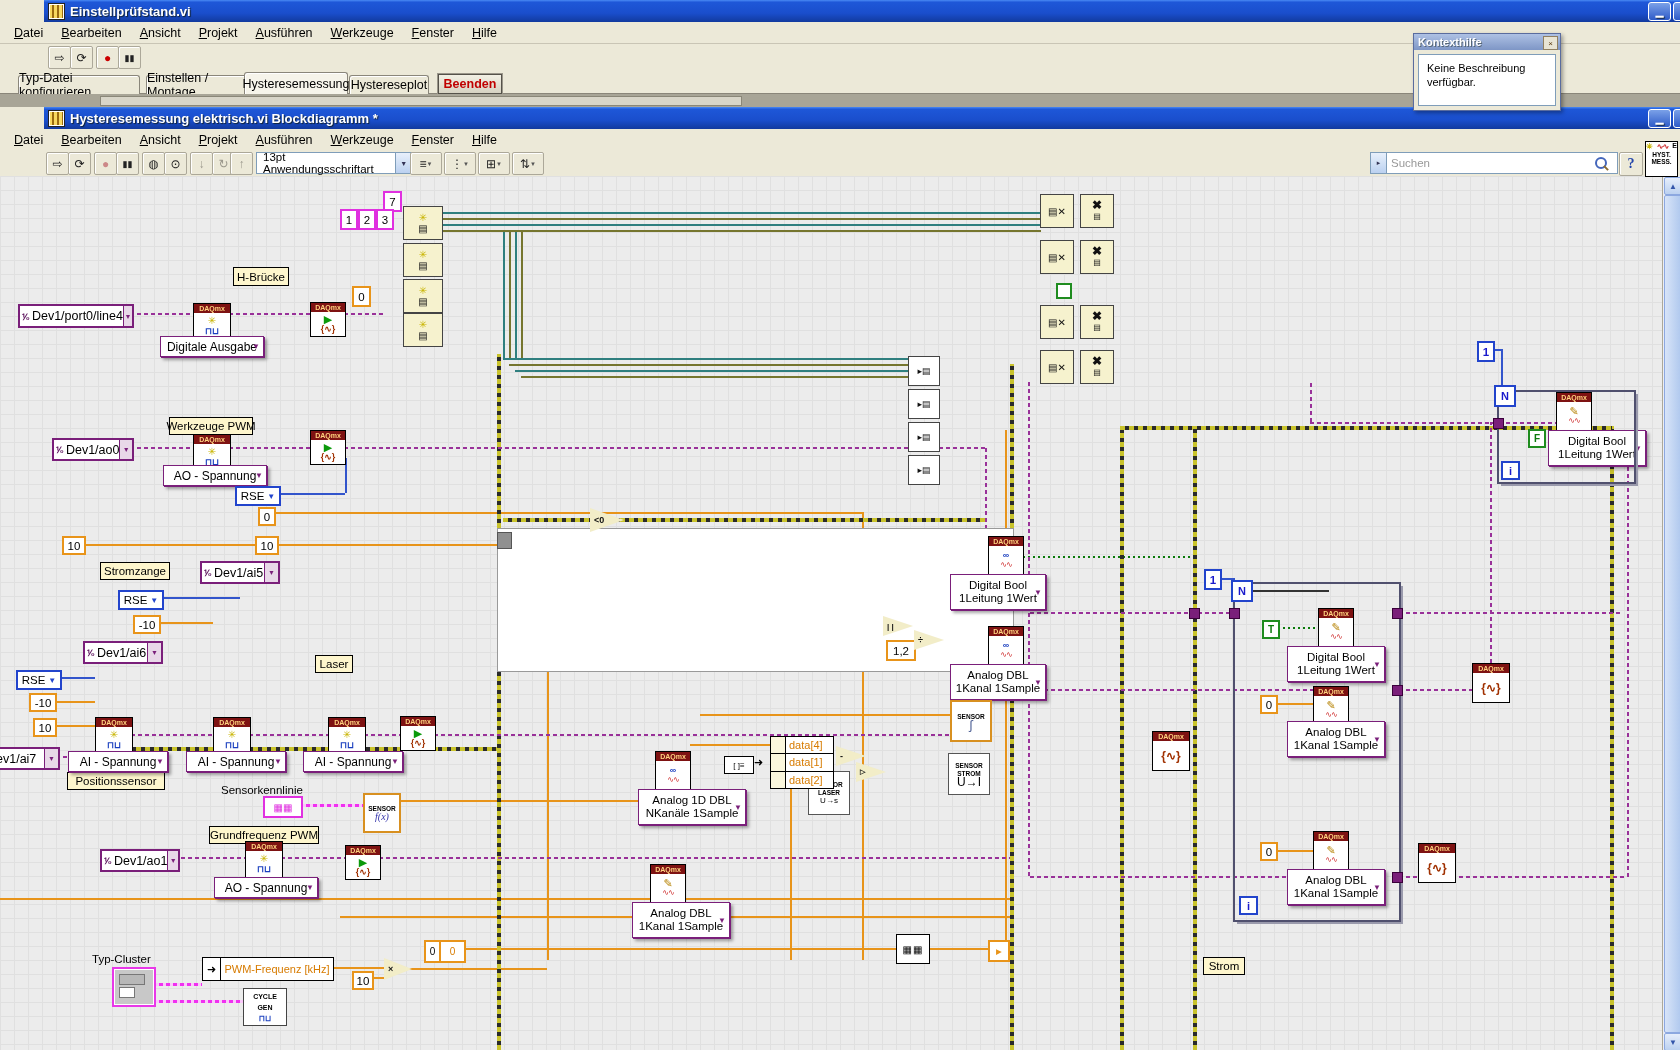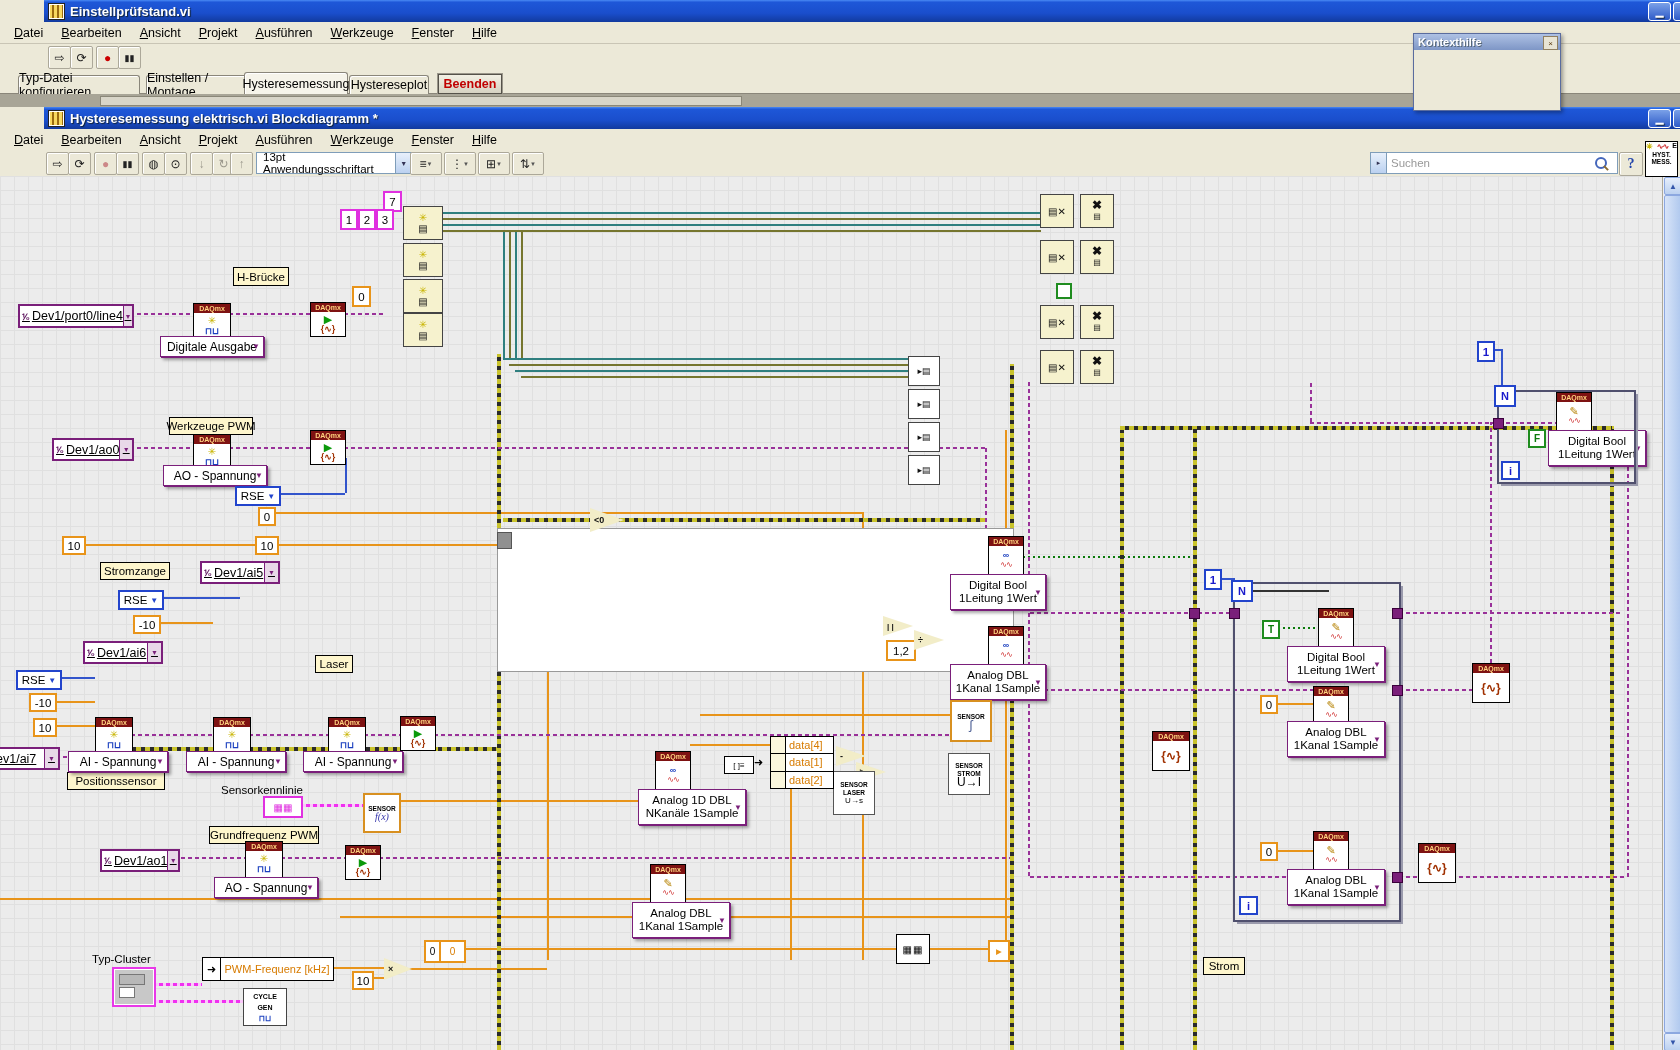--- a/index.html
+++ b/index.html
@@ -42,21 +42,21 @@
   .g.wh{background:repeating-linear-gradient(90deg,#0B7A0B 0 2px,transparent 2px 5px);}
   .o{background:#E8941A;} .b{background:#3355CC;} .k{background:#333;}
   
   .daqmx{position:absolute;background:#fff;border:1px solid #000;display:flex;flex-direction:column;}
   .dhead{background:#7E1212;color:#FFD37F;font-size:7px;font-weight:bold;text-align:center;height:9px;line-height:9px;overflow:hidden;}
   .dbody{flex:1;display:flex;flex-direction:column;align-items:center;justify-content:center;line-height:10px;}
   .ic-y{color:#C8B400;font-size:10px;} .ic-b{color:#1A3FBF;font-size:9px;font-weight:bold;}
   .ic-g{color:#0B9A0B;font-size:11px;} .ic-t{color:#A03000;font-size:9px;font-weight:bold;}
   .ic-r{color:#CC2222;font-size:8px;letter-spacing:-1px;} .ic-p{color:#B8860B;font-size:11px;}
   .ic-k{color:#111;}
-  .iok{position:absolute;background:#fff;border:2px solid #7A1F7A;display:flex;align-items:center;font-size:12.5px;color:#000;text-decoration:underline;}
+  .iok{position:absolute;background:#fff;border:2px solid #7A1F7A;display:flex;align-items:center;font-size:12.5px;color:#000;}
   .iok .pre{font-size:9px;color:#5A0F5A;padding:0 2px;font-weight:bold;}
   .iok .arr{margin-left:auto;width:13px;align-self:stretch;background:#fff;border-left:1px solid #7A1F7A;color:#7A1F7A;font-size:7px;display:flex;align-items:center;justify-content:center;background:#E8D8E8;}
   .dd{position:absolute;background:#fff;border:1px solid #7A1F7A;box-shadow:1px 1px 0 #7A1F7A,3px 3px 3px rgba(0,0,0,.35);display:flex;align-items:center;justify-content:center;font-size:12px;color:#000;}
   .dd .arr{position:absolute;right:3px;color:#7A1F7A;font-size:8px;}
   .dd.two{flex-direction:column;font-size:11.5px;line-height:13px;}
   .rse{position:absolute;background:#fff;border:2px solid #2244CC;display:flex;align-items:center;justify-content:center;gap:3px;font-size:11.5px;color:#000;}
   .rse .arr{color:#2244CC;font-size:8px;}
   .kc{position:absolute;background:#fff;display:flex;align-items:center;justify-content:center;font-size:11.5px;color:#000;}
   .kp{border:2px solid #E030E0;} .kor{border:2px solid #E8941A;} .kb2{border:2px solid #2244CC;color:#1A1ACC;font-weight:bold;}
   .kg{border:2px solid #1F8C1F;color:#0B7A0B;font-weight:bold;font-size:10px;}
@@ -127,20 +127,24 @@
   <div class="tab active" style="left:244px;top:72px;width:102px;">Hysteresemessung</div>
   <div class="tab" style="left:349px;top:75px;width:78px;">Hystereseplot</div>
   <div class="beenden" style="left:438px;top:74px;width:62px;height:18px;">Beenden</div>
   <div class="abs" style="left:0;top:94px;width:1680px;height:13px;background:#A8A597;">
     <div class="abs" style="left:100px;top:2px;width:640px;height:8px;background:#D8D5C8;border:1px solid #8A8778;"></div>
   </div>
 
   <div class="ctxwin">
     <div class="ctxtitle">Kontexthilfe</div>
     <div class="ctxclose">×</div>
+    <div class="ctxbody">
+      <div>Keine Beschreibung</div>
+      <div>verfügbar.</div>
+    </div>
   </div>
 
   <div class="titlebar" style="top:107px;">
     <span class="vi-ico"></span>
     <span>Hysteresemessung elektrisch.vi Blockdiagramm *</span>
     <span class="winbtns">
       <span class="wbtn">▁</span>
       <span class="wbtn">□</span>
       <span class="wbtn close">×</span>
     </span>
@@ -645,21 +649,21 @@
     <div class="tri" style="left:384px;top:782px;width:24px;height:22px;">×</div>
 
     <div class="sensor orange" style="left:363px;top:617px;width:34px;height:36px;">
         <span class="hd">SENSOR</span>
         <span style="font-family:'Liberation Serif',serif;font-style:italic;color:#3333AA;font-size:10px;">f(x)</span>
       </div>
     <div class="sensor orange" style="left:950px;top:524px;width:38px;height:38px;">
         <span class="hd">SENSOR</span>
         <span style="color:#556699;font-size:13px;">ʃ</span>
       </div>
-    <div class="sensor" style="left:833px;top:595px;width:40px;height:42px;text-align:center;">
+    <div class="sensor" style="left:808px;top:595px;width:40px;height:42px;text-align:center;">
         <span class="hd">SENSOR</span>
         <span class="hd">LASER</span>
         <span style="font-size:8px;">U→s</span>
       </div>
     <div class="sensor" style="left:948px;top:577px;width:40px;height:40px;">
         <span class="hd">SENSOR</span>
         <span class="hd">STROM</span>
         <span style="font-size:12px;">U→I</span>
       </div>
 

